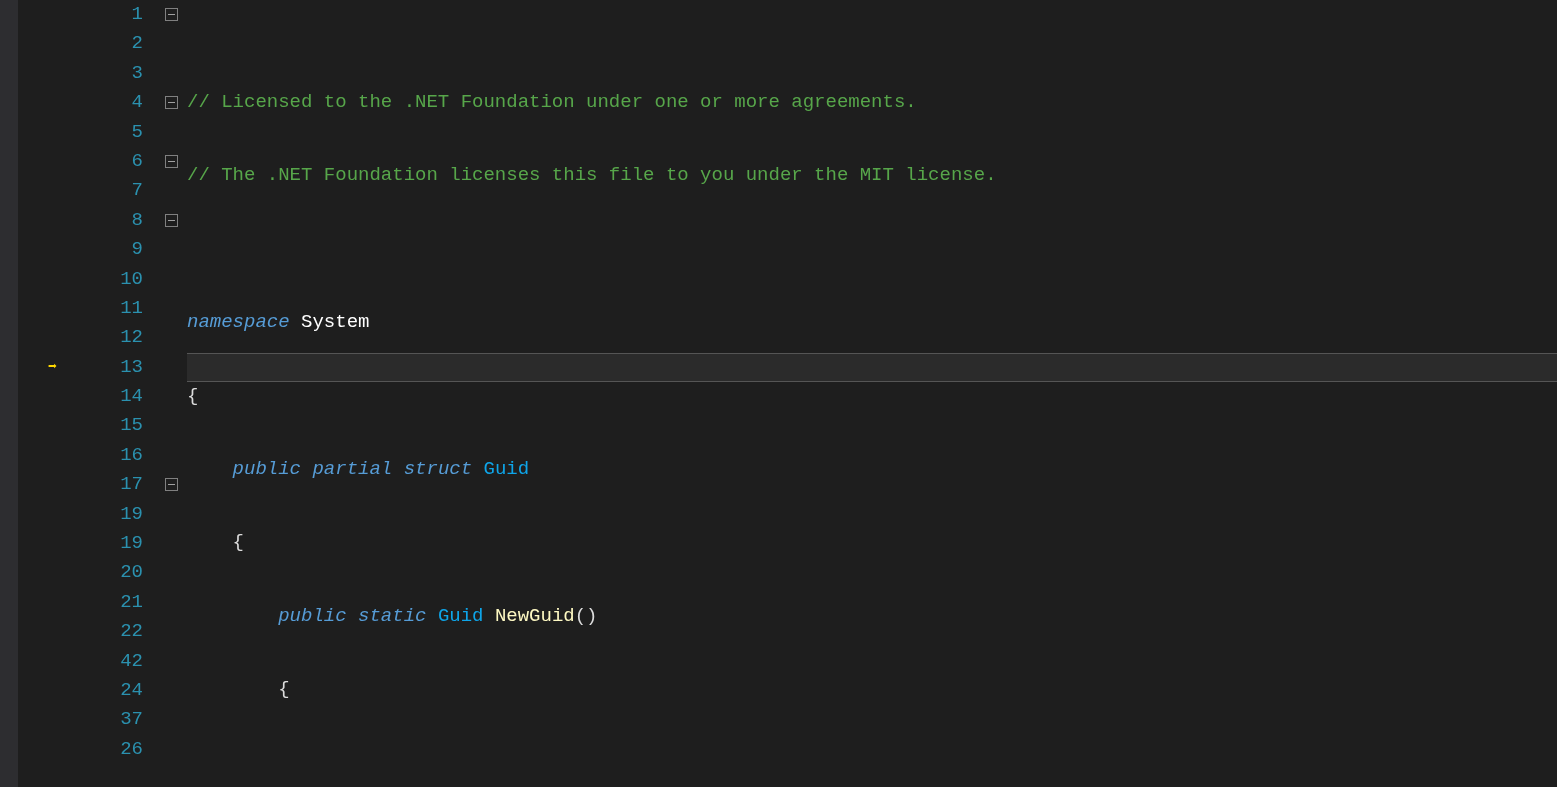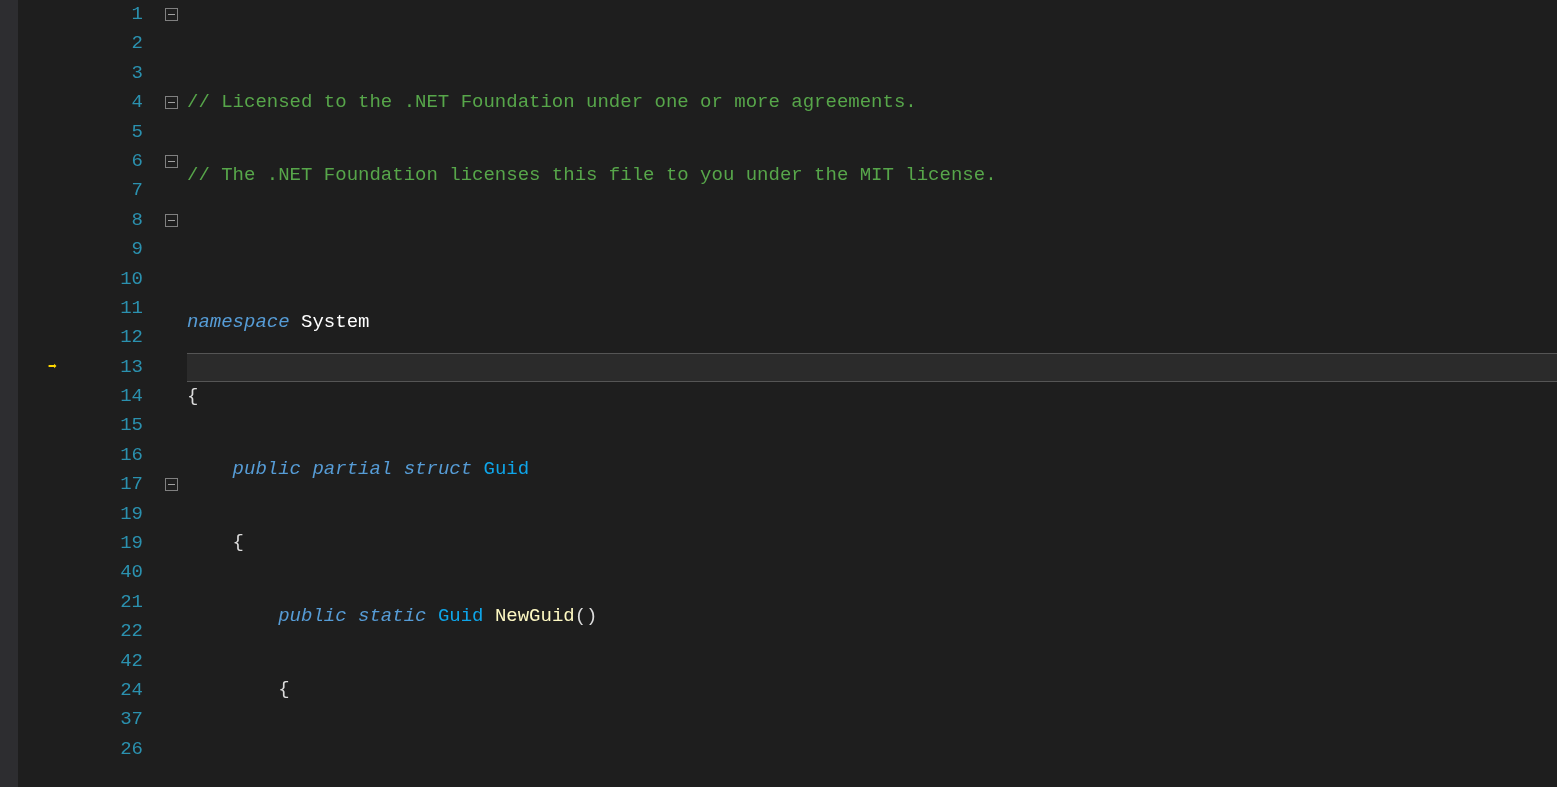--- a/index.html
+++ b/index.html
@@ -141,21 +141,21 @@
     <div class="line">10</div>
     <div class="line">11</div>
     <div class="line">12</div>
     <div class="line">13</div>
     <div class="line">14</div>
     <div class="line">15</div>
     <div class="line">16</div>
     <div class="line">17</div>
     <div class="line">19</div>
     <div class="line">19</div>
-    <div class="line">40</div>
+    <div class="line">20</div>
     <div class="line">21</div>
     <div class="line">22</div>
     <div class="line">42</div>
     <div class="line">24</div>
     <div class="line">37</div>
     <div class="line">26</div>
   </div>
 
   <div class="fold-col">
     <div class="line">

